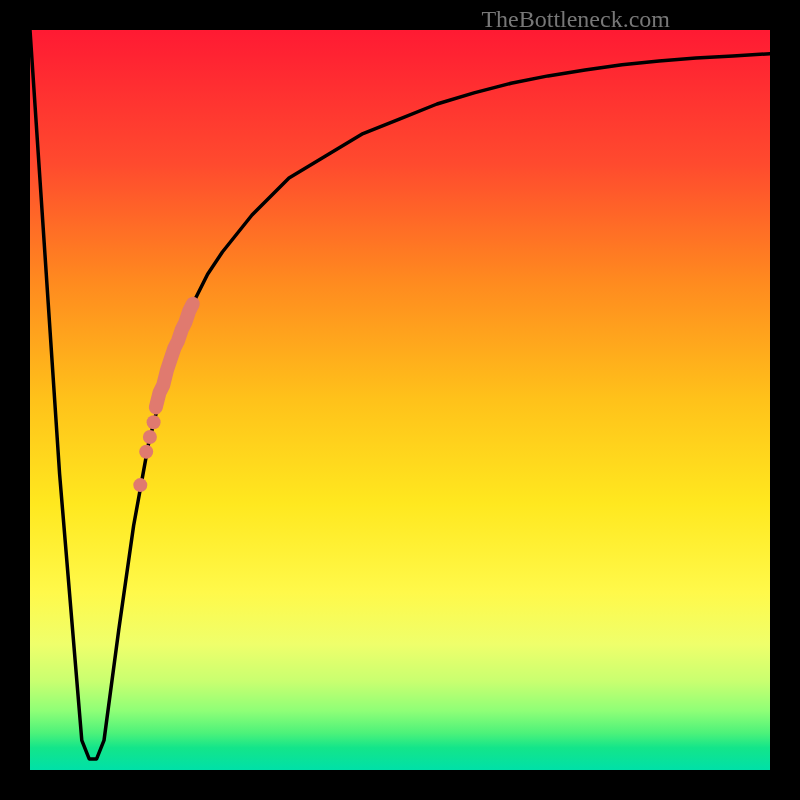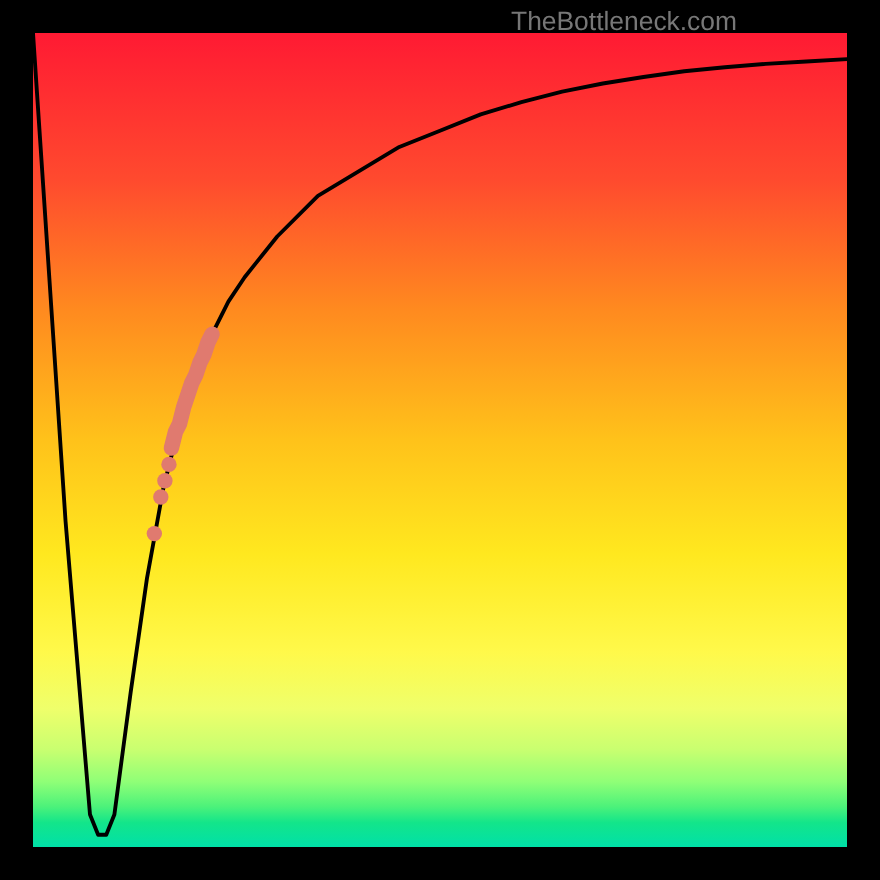--- a/index.html
+++ b/index.html
@@ -8,20 +8,21 @@
     width: 800px;
     height: 800px;
     overflow: hidden;
     background: #fff;
     font-family: Arial, Helvetica, sans-serif;
   }
   .stage {
     position: relative;
     width: 680px;
     height: 800px;
+    font-family: Liberation Serif, serif;
   }
   
   .frame {
     position: absolute;
     left: 0; top: 0;
     width: 800px; height: 800px;
     background: #000;
   }
   
   .plot {

